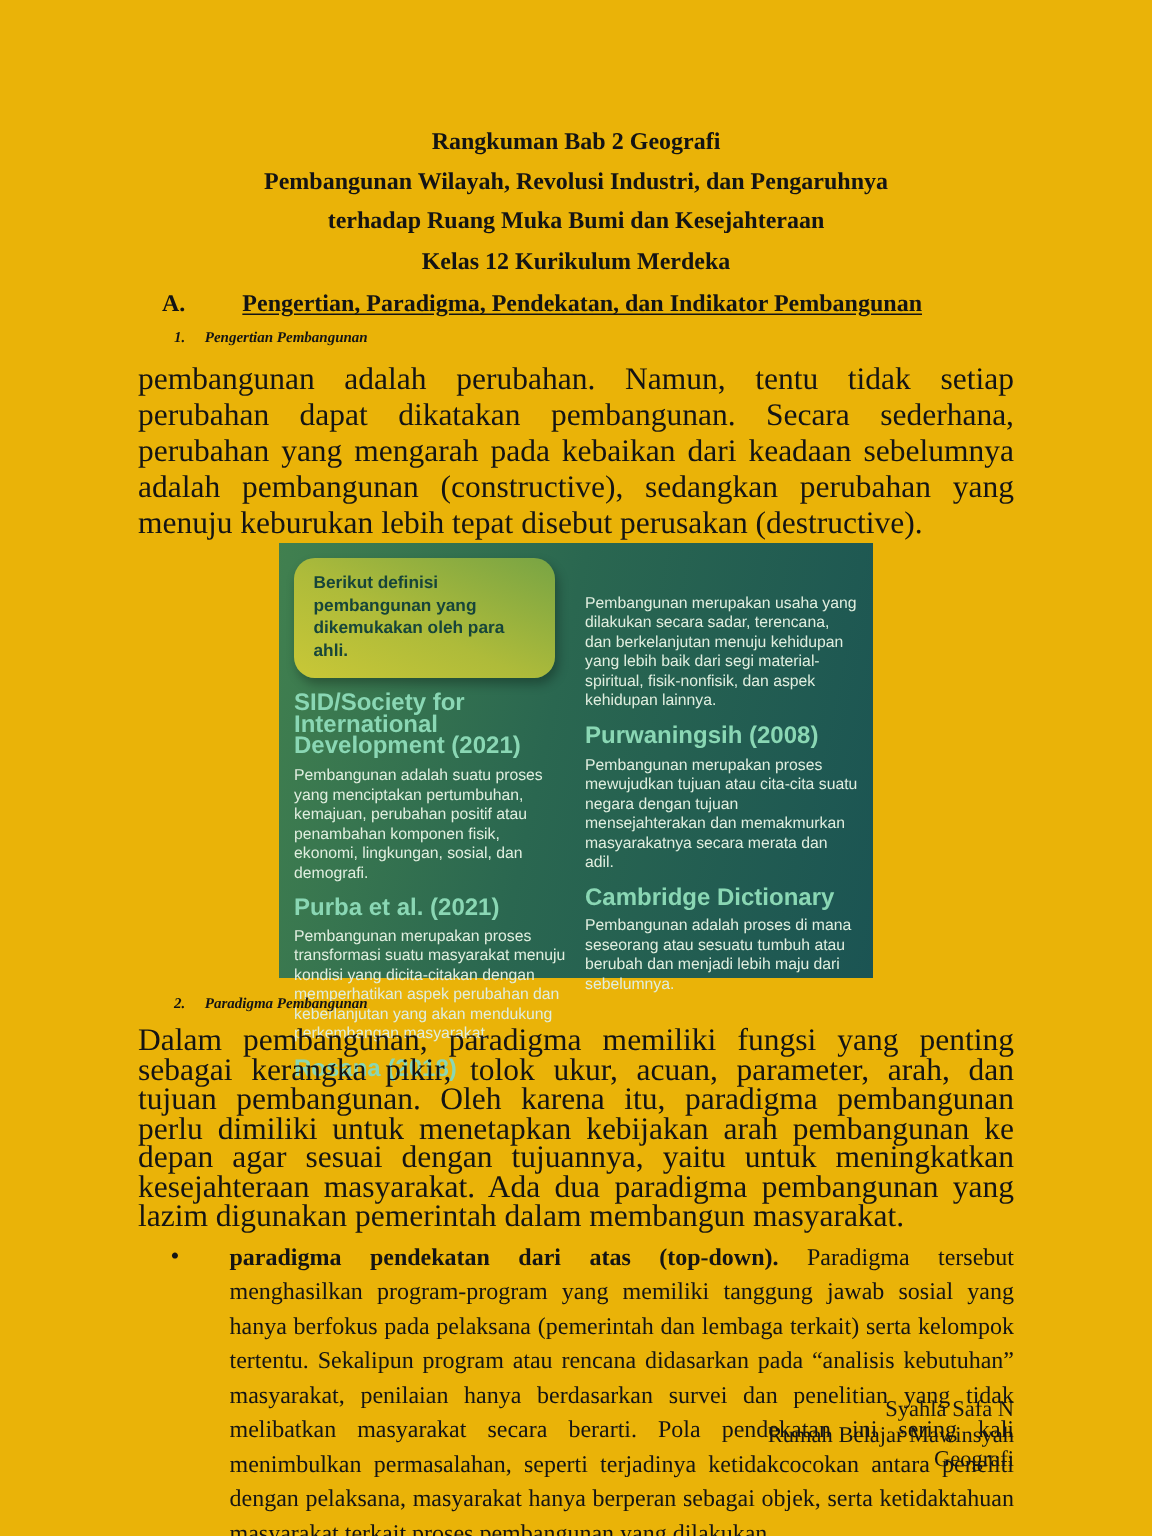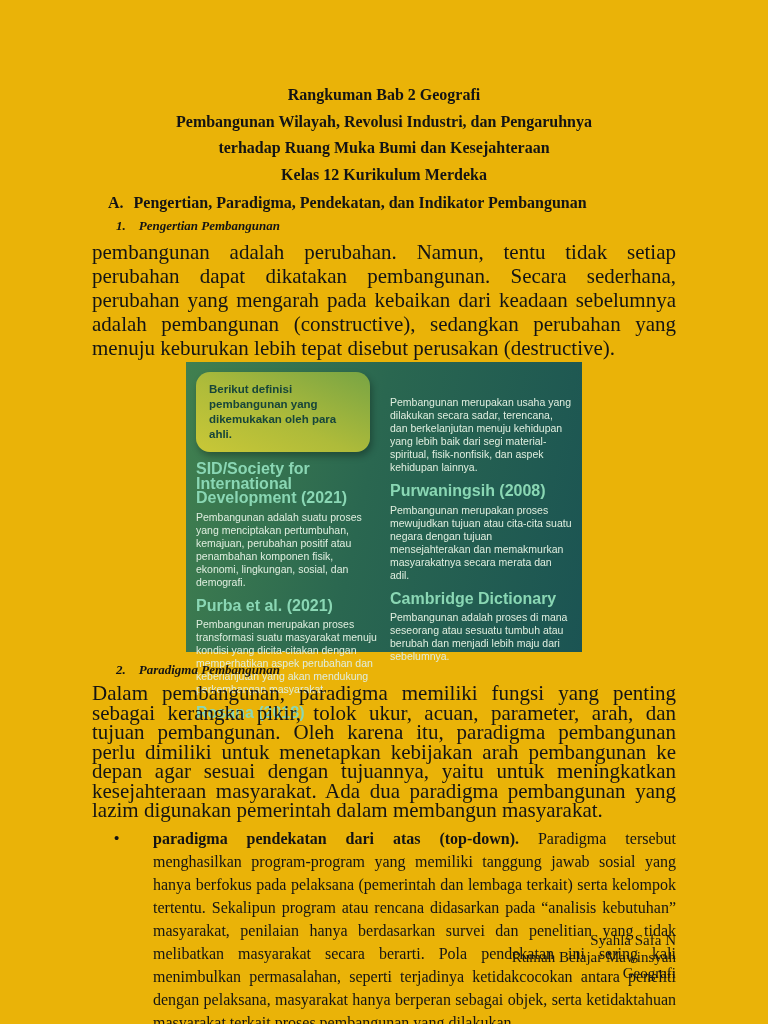--- a/index.html
+++ b/index.html
@@ -24,27 +24,27 @@
 
   
   .section-heading {
     margin-top:5px;
     padding-left:16px;
     font-size:16px;
     font-weight:700;
     line-height:19px;
   }
   .section-heading .label { margin-right:10px; }
-  .section-heading .txt { text-underline-offset:2px; }
+  .section-heading .txt { text-decoration:underline; text-underline-offset:2px;margin-left:28px; }
 
   
   .sub-heading {
     margin-top:4px;
     padding-left:24px;
-    font-size:13px;
+    font-size:10px;
     font-weight:700;
     font-style:italic;
     line-height:19px;
   }
   .sub-heading .label { margin-right:13px; }
 
   .para {
     margin:5px 0 0 0;
     font-size:21px;
     line-height:24px;

